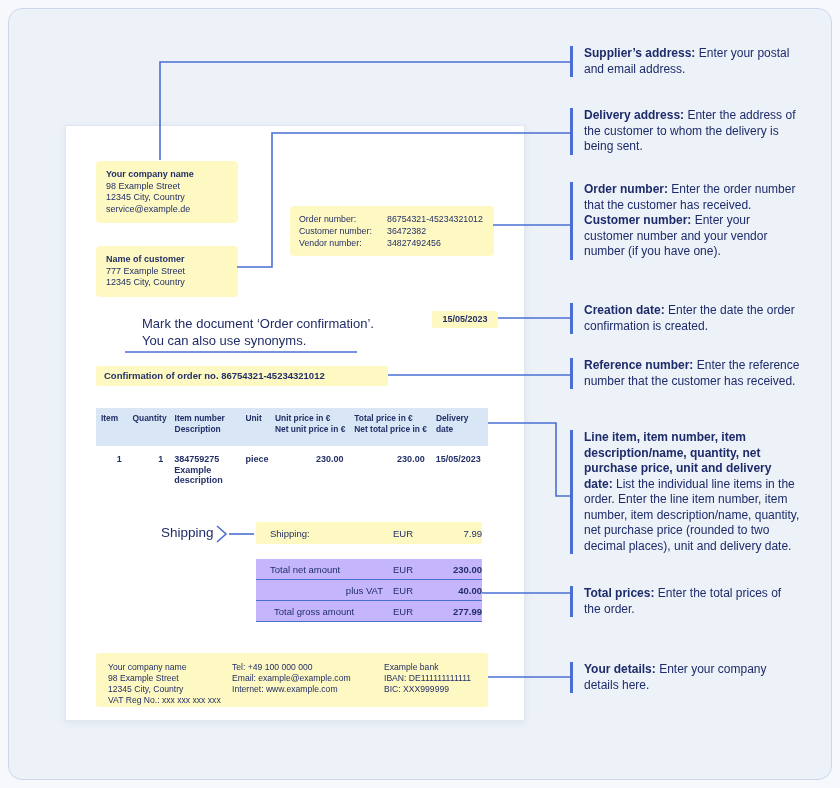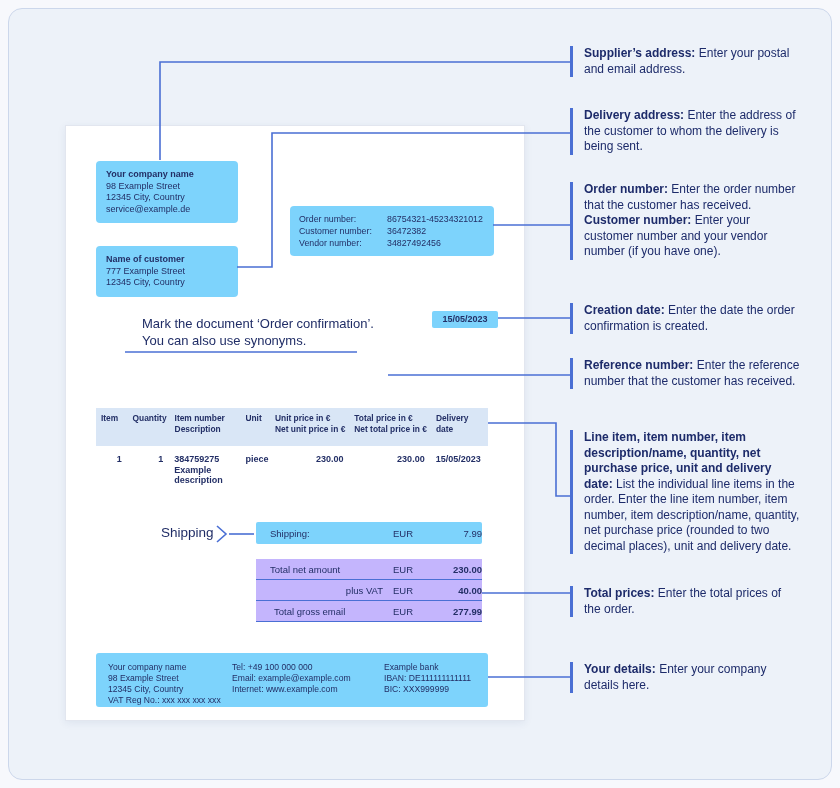--- a/index.html
+++ b/index.html
@@ -19,21 +19,21 @@
   svg.connectors { position: absolute; left: 0; top: 0; z-index: 5; pointer-events: none; }
   .cline { stroke: #4a6fd4; stroke-width: 1.6; fill: none; stroke-linecap: butt; stroke-linejoin: miter; }
 
   
   .doc {
     position: absolute; left: 65px; top: 125px; width: 460px; height: 596px;
     background: #ffffff; border: 1px solid #e2e6ef;
     box-shadow: 0 2px 8px rgba(40,60,120,0.08);
     z-index: 2;
   }
-  .hl { background: #7dd3fc; }
+  .hl { background: #fef9c3; }
   .addr-box {
     position: absolute; left: 30px; width: 142px;
     border-radius: 4px; padding: 8px 10px;
     font-size: 9px; line-height: 11.5px;
   }
   .addr-box .b { font-weight: bold; }
   .supplier-box { top: 35px; }
   .customer-box { top: 120px; }
 
   .order-box {
@@ -173,20 +173,21 @@
       </div>
     </div>
 
     <div class="date-badge hl">15/05/2023</div>
 
     <div class="mark-note">
       <div>Mark the document ‘Order confirmation’.</div>
       <div>You can also use synonyms.</div>
     </div>
 
+    <div class="confirm-bar hl">Confirmation of order no. 86754321-45234321012</div>
 
     <div class="table">
       <div class="thead">
         <div class="cell col-item">
           <div>Item</div>
         </div>
         <div class="cell col-qty">
           <div>Quantity</div>
         </div>
         <div class="cell col-itemno">
@@ -236,21 +237,21 @@
         <span class="mlabel">Total net amount</span>
         <span class="mcur">EUR</span>
         <span class="mvalue">230.00</span>
       </div>
       <div class="money-row">
         <span class="mlabel">plus VAT</span>
         <span class="mcur">EUR</span>
         <span class="mvalue">40.00</span>
       </div>
       <div class="money-row">
-        <span class="mlabel">Total gross email</span>
+        <span class="mlabel">Total gross amount</span>
         <span class="mcur">EUR</span>
         <span class="mvalue">277.99</span>
       </div>
     </div>
 
     <div class="footer-box hl">
       <div>
         <div>Your company name</div>
         <div>98 Example Street</div>
         <div>12345 City, Country</div>

